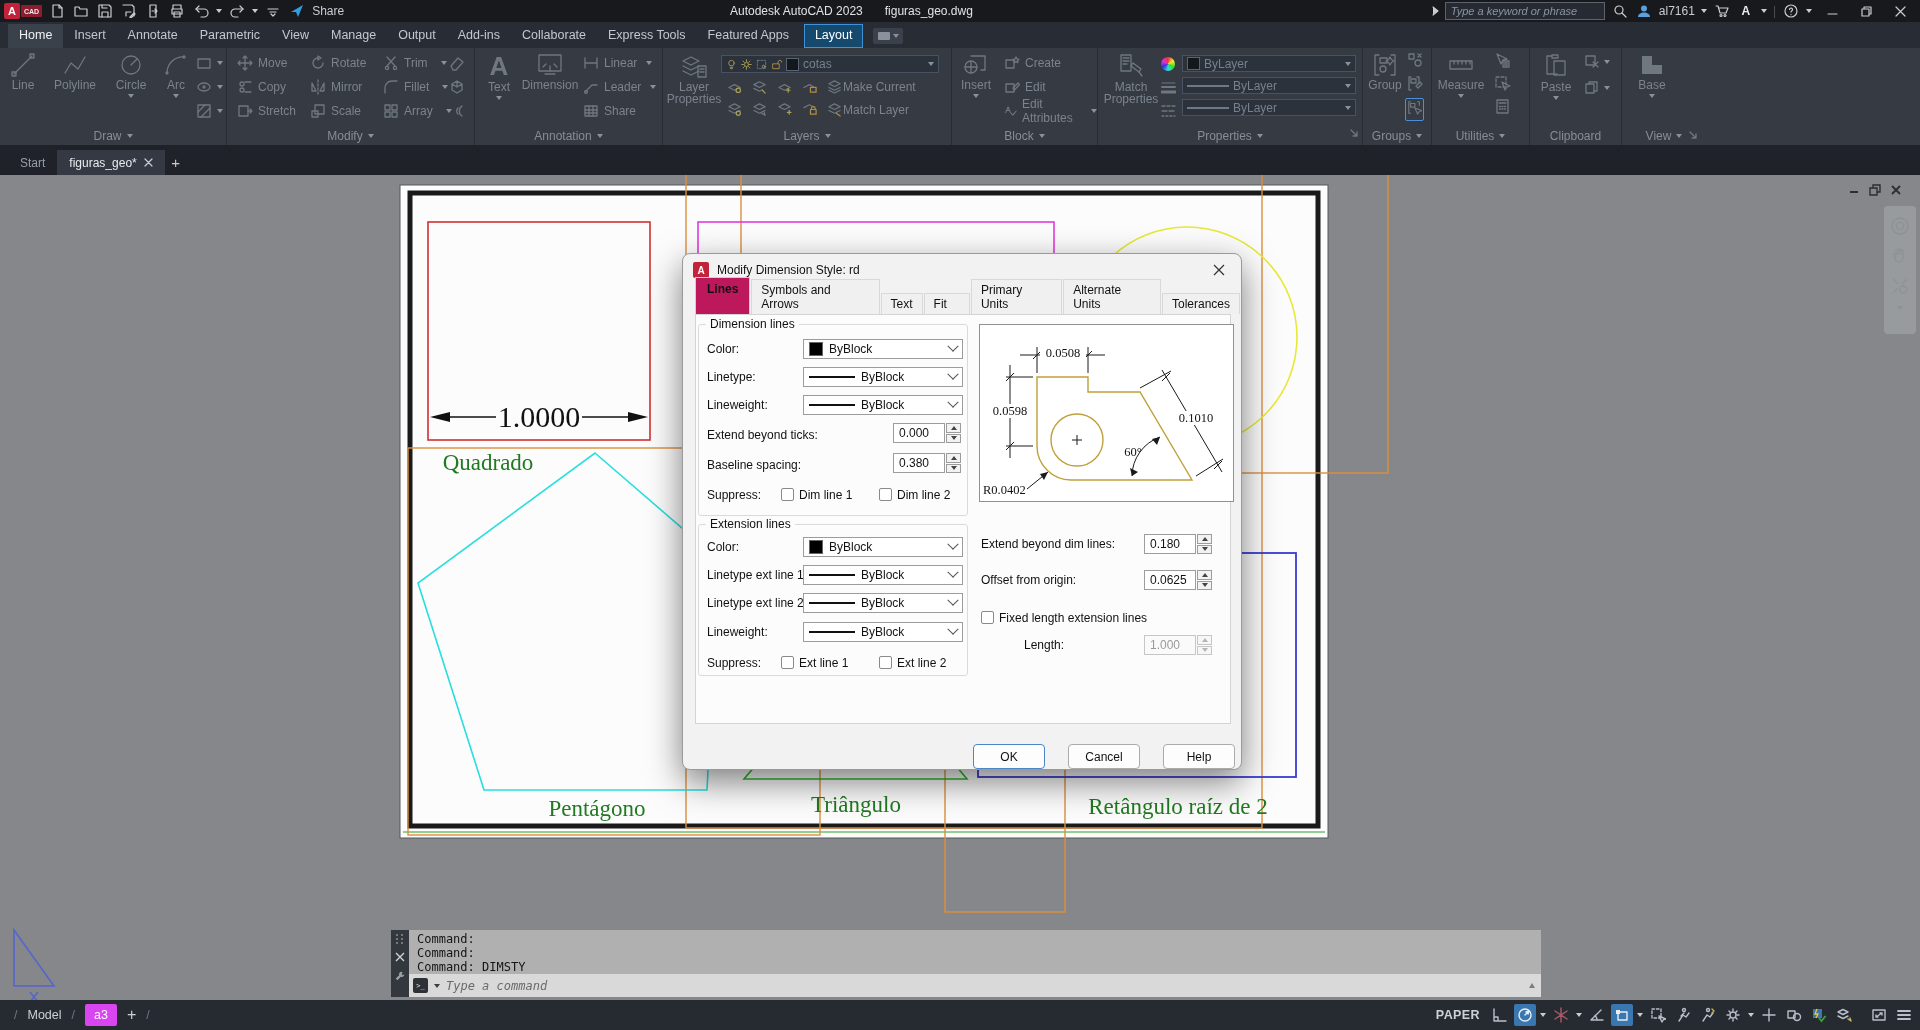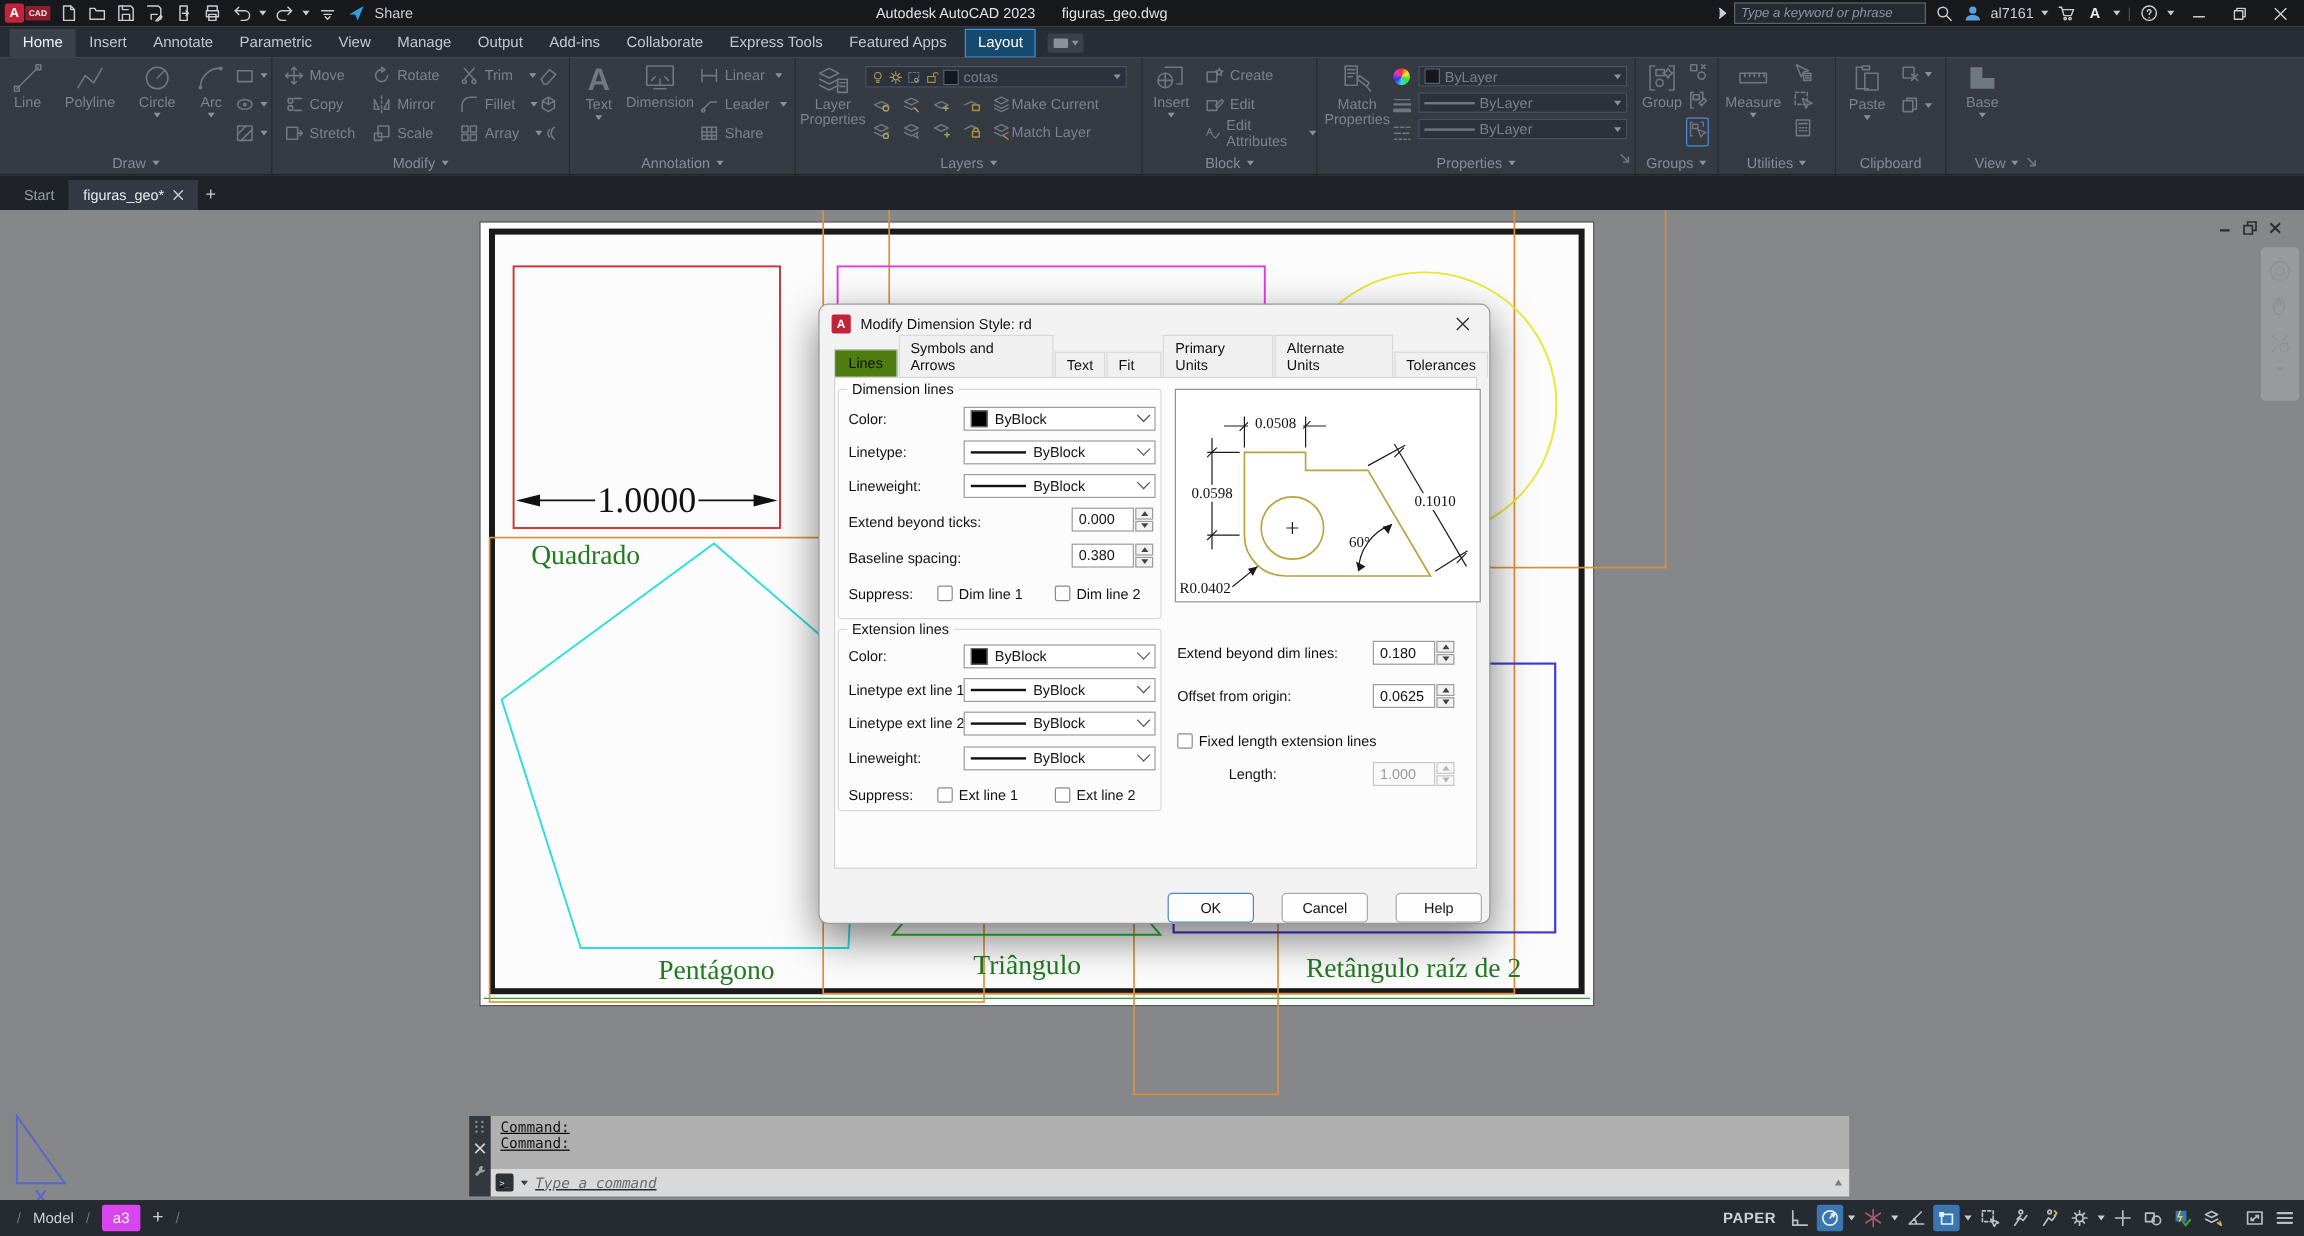--- a/index.html
+++ b/index.html
@@ -50,21 +50,21 @@
   #canvas{position:absolute;left:0;top:175px;}
   #vpcontrols{position:absolute;left:1848px;top:184px;display:flex;gap:9px;}
   #navbar{position:absolute;left:1883px;top:205px;width:34px;height:130px;background:rgba(190,192,195,0.35);border:1px solid rgba(110,112,115,0.45);border-radius:5px;display:flex;flex-direction:column;align-items:center;gap:10px;padding-top:10px;box-sizing:border-box;}
   
   #dialog{position:absolute;left:682px;top:253px;width:560px;height:517px;background:#f2f2f2;border:1px solid #9a9a9a;border-radius:8px;box-shadow:0 12px 34px rgba(0,0,0,.5);font-size:12px;color:#111;box-sizing:border-box;}
   .dlg-title{position:absolute;left:0;top:0;right:0;height:32px;display:flex;align-items:center;gap:8px;padding-left:10px;}
   .dlg-ico{width:16px;height:16px;background:#c2233a;border-radius:2px;color:#fff;font-size:10px;font-weight:bold;display:flex;align-items:center;justify-content:center;}
   .dlg-close{position:absolute;right:14px;top:8px;width:16px;height:16px;display:flex;align-items:center;justify-content:center;}
   .dlg-tabs{position:absolute;left:12px;top:37px;height:23px;display:flex;align-items:flex-end;}
   .dtab{border:1px solid #d9d9d9;border-bottom:none;background:#f0f0f0;padding:3px 9px 3px 9px;margin-right:1px;font-size:12px;}
-  .dtab.active{background:#4d7c0f;padding:4px 11px 5px 11px;position:relative;top:1px;border-color:#cfcfcf;}
+  .dtab.active{background:#be185d;padding:4px 11px 19px 11px;position:relative;top:1px;border-color:#cfcfcf;font-weight:bold;}
   .dlg-page{position:absolute;left:12px;top:60px;width:536px;height:410px;background:#fcfcfc;border:1px solid #d4d4d4;box-sizing:border-box;}
   .grp{position:absolute;border:1px solid #dadada;border-radius:3px;}
   .legend{position:absolute;top:-8px;left:7px;background:#fcfcfc;padding:0 4px;font-size:12px;color:#111;}
   .flabel{position:absolute;font-size:12px;color:#111;height:20px;line-height:20px;white-space:nowrap;}
   .combo{position:absolute;width:160px;height:20px;background:#fff;border:1px solid #9c9c9c;display:flex;align-items:center;gap:6px;padding:0 5px;box-sizing:border-box;}
   .combo .chev{margin-left:auto;width:7px;height:7px;border-right:1.4px solid #555;border-bottom:1.4px solid #555;transform:rotate(45deg) translate(-2px,-2px);}
   .swatch{width:12px;height:12px;background:#000;border:1px solid #666;}
   .ltline{display:inline-block;width:46px;border-top:2px solid #111;}
   .spin{position:absolute;display:flex;height:20px;}
   .spin .val{width:52px;background:#fff;border:1px solid #9c9c9c;font-size:12px;padding:2px 0 0 5px;box-sizing:border-box;}
@@ -77,21 +77,21 @@
   .spin.dis .aru{border-bottom-color:#b5b5b5;} .spin.dis .ard{border-top-color:#b5b5b5;}
   .cb{position:absolute;width:13px;height:13px;background:#fff;border:1px solid #8a8a8a;border-radius:2px;box-sizing:border-box;}
   .dbtn{position:absolute;width:70px;height:23px;background:#fdfdfd;border:1px solid #ababab;border-radius:4px;font-size:12px;display:flex;align-items:center;justify-content:center;}
   .dbtn.focus{border:1.5px solid #4a86c8;}
   #preview{position:absolute;left:283px;top:9px;width:255px;height:178px;background:#fff;border:1px solid #919191;box-sizing:border-box;}
   
   #cmdpal{position:absolute;left:390px;top:929px;width:1152px;height:69px;display:flex;border:1px solid #85878b;box-sizing:border-box;z-index:30;}
   #cmdstrip{width:18px;background:#33373e;display:flex;flex-direction:column;align-items:center;gap:8px;padding-top:4px;}
   .grip{display:grid;grid-template-columns:3px 3px;gap:2px;}
   .grip i{width:2px;height:2px;background:#8a8f96;border-radius:50%;}
-  #cmdbody{flex:1;display:flex;flex-direction:column;text-decoration:underline;}
+  #cmdbody{flex:1;display:flex;flex-direction:column;}
   #cmdhist{height:45px;background:#b0b0b0;color:#151515;font-family:"DejaVu Sans Mono",monospace;font-size:12px;line-height:14px;padding:2px 0 0 8px;}
   #cmdinput{height:24px;background:#d9d9d9;display:flex;align-items:center;gap:6px;padding-left:4px;position:relative;}
   .prompt{width:15px;height:15px;background:#2e3136;color:#dfe3e8;font-size:7px;display:flex;align-items:center;justify-content:center;border-radius:2px;font-family:"DejaVu Sans Mono",monospace;}
   .pcaret{width:0;height:0;border-left:3px solid transparent;border-right:3px solid transparent;border-top:4px solid #3a3d42;}
   #cmdph{font-family:"DejaVu Sans Mono",monospace;font-style:italic;font-size:12px;color:#6a6a6a;}
   .upmark{position:absolute;right:6px;top:9px;width:0;height:0;border-left:3.5px solid transparent;border-right:3.5px solid transparent;border-bottom:5px solid #7d7d7d;}
   
   #statusbar{position:absolute;left:0;top:1000px;width:1920px;height:30px;background:#262a31;display:flex;align-items:center;color:#ccd1d8;font-size:12.5px;}
   .sb-left{display:flex;align-items:center;gap:10px;padding-left:14px;}
   .slash{color:#6f7680;}
@@ -1005,20 +1005,21 @@
           <path d="M1 1l8 8M9 1L1 9" stroke="#cfd2d6" stroke-width="1.4"></path>
         </svg>
       <svg width="12" height="12" viewBox="0 0 14 14">
           <path d="M9 2a3 3 0 0 0-3 4L2 10l2 2 4-4a3 3 0 0 0 4-3l-2 1-1-1 1-2z" fill="#9aa0a8"></path>
         </svg>
     </div>
     <div id="cmdbody">
       <div id="cmdhist">
         <div>Command:</div>
         <div>Command:</div>
+        <div>Command: DIMSTY</div>
       </div>
       <div id="cmdinput">
         <span class="prompt">&gt;_</span>
         <span class="pcaret"></span>
         <span id="cmdph">Type a command</span>
         <span class="upmark"></span>
       </div>
     </div>
   </div>
 

